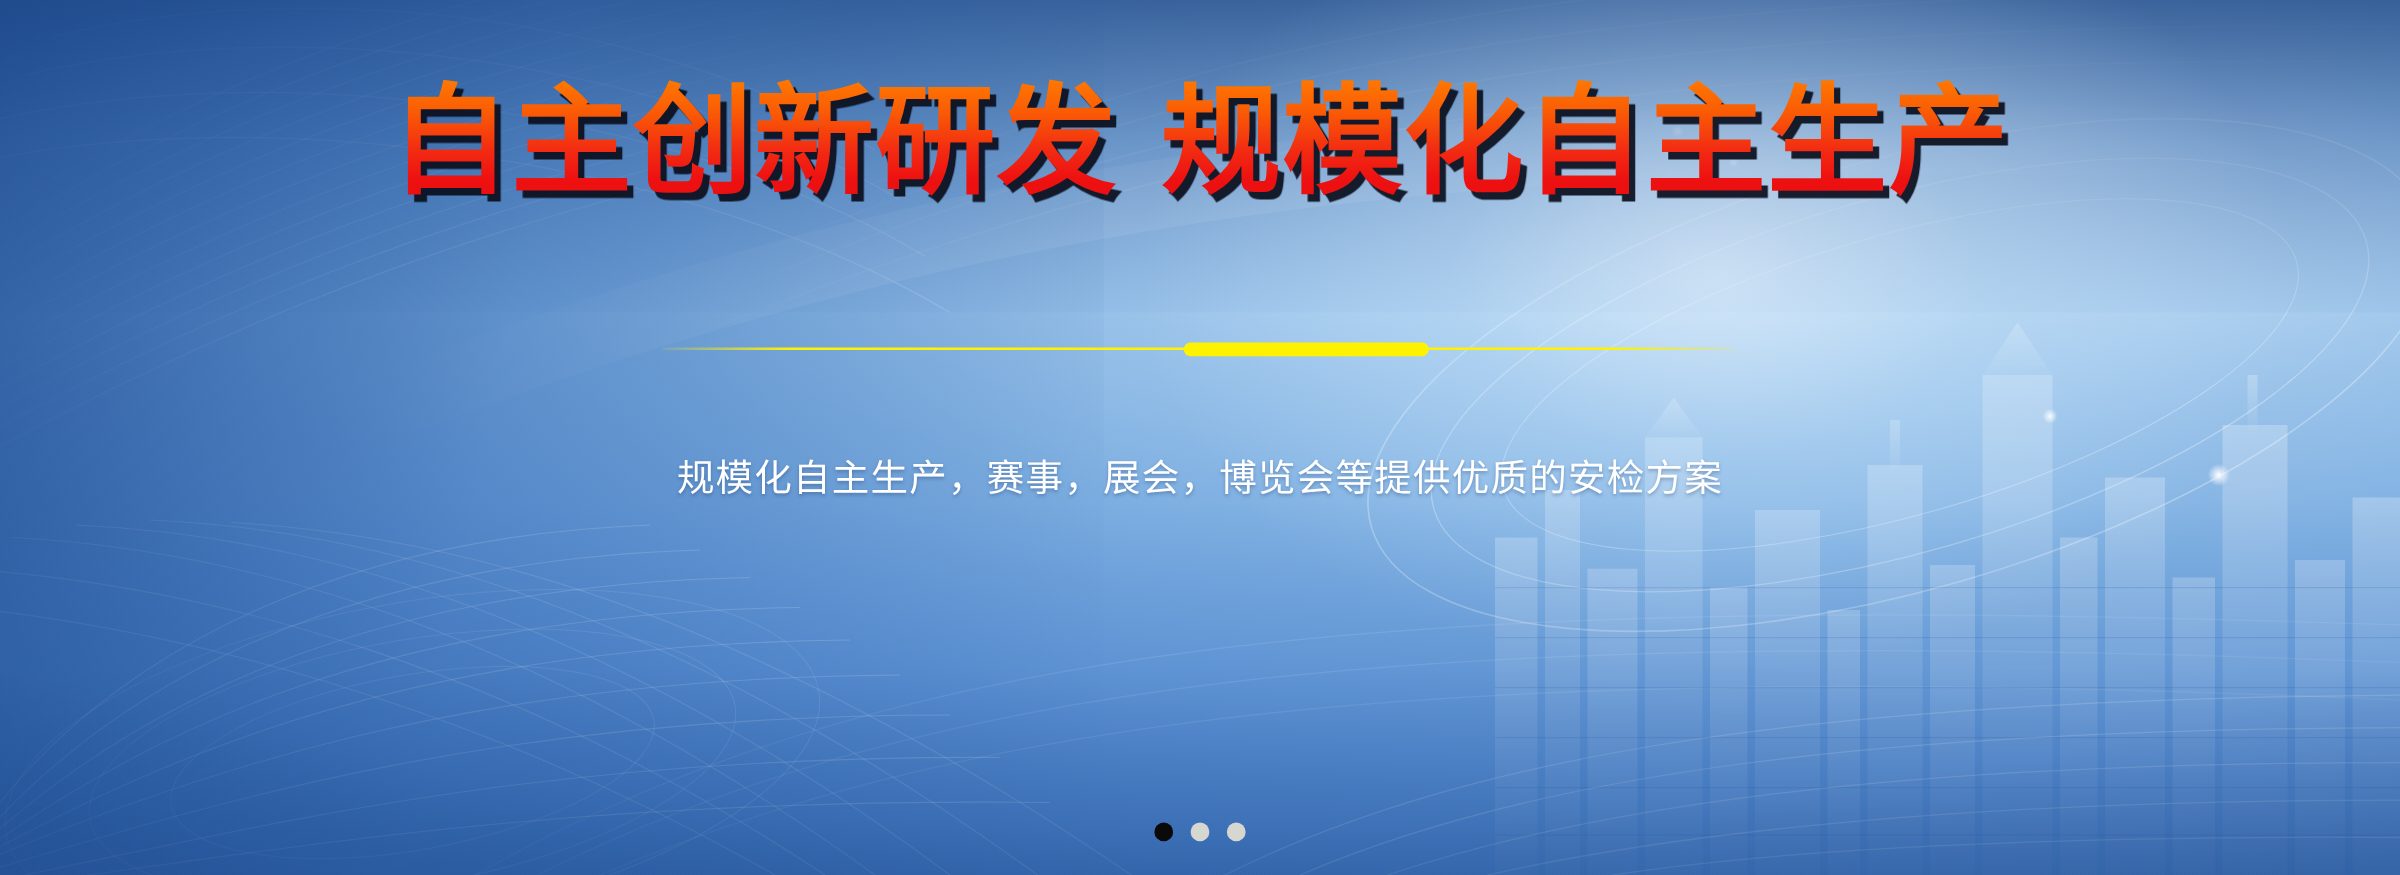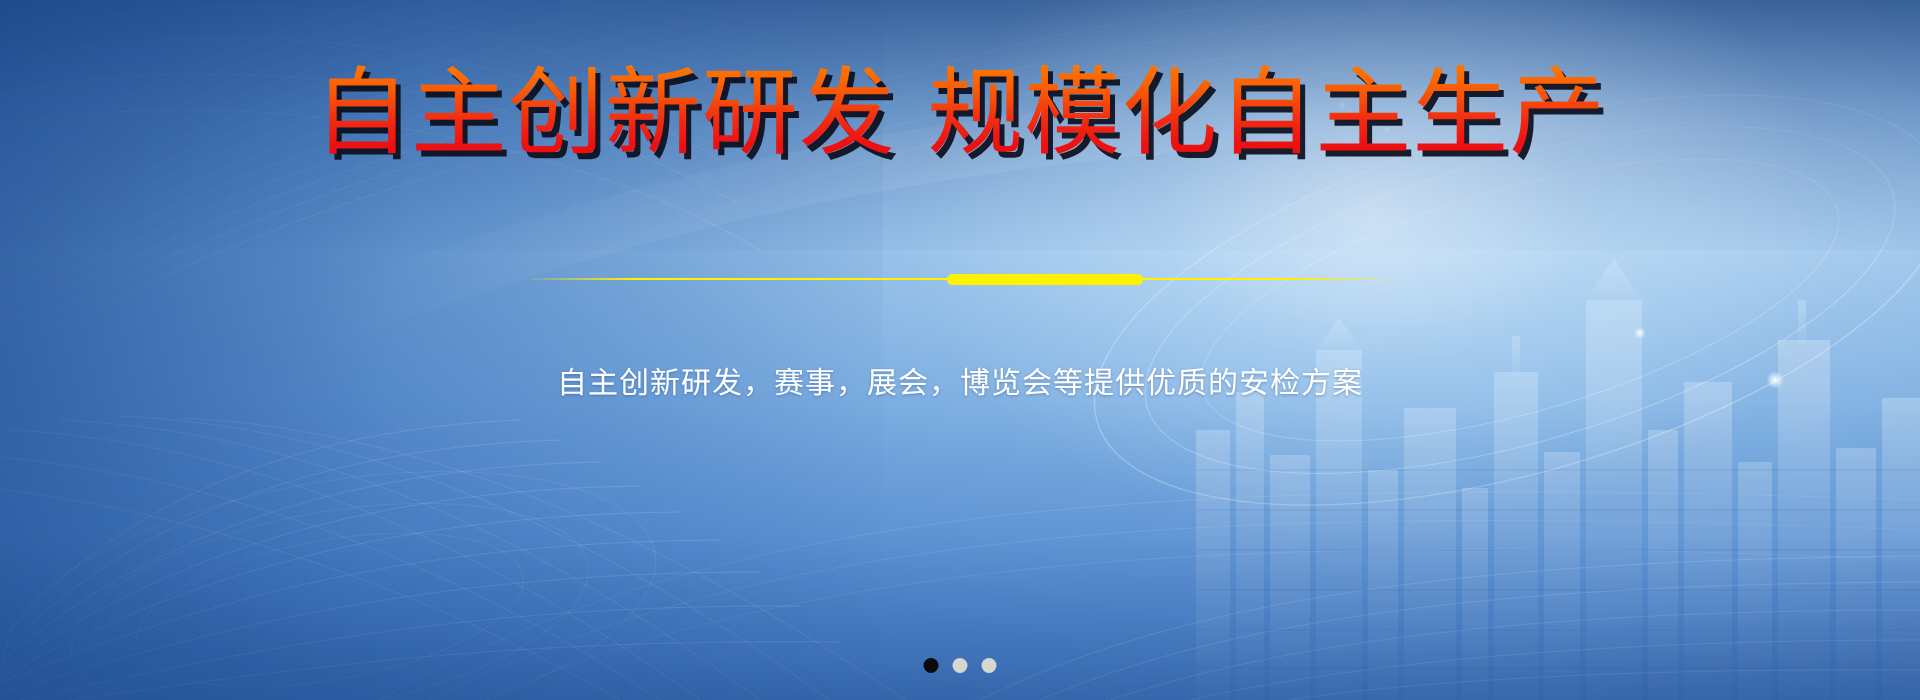--- a/index.html
+++ b/index.html
@@ -58,21 +58,21 @@
 
   .headline {
     margin: 0;
     position: absolute;
     top: 62px;
     left: 50%;
     transform: translateX(-50%);
     white-space: nowrap;
     font-family: "DejaVu Sans", "Liberation Sans", sans-serif;
     font-size: 96px;
-    font-weight: 400;
+    font-weight: 700;
     line-height: 1.08;
     letter-spacing: 1px;
     background: linear-gradient(180deg, #ff7a00 0%, #fa5c05 26%, #f22b12 56%, #ee1111 78%, #e90d0d 100%);
     -webkit-background-clip: text;
     background-clip: text;
     color: transparent;
     -webkit-text-fill-color: transparent;
     filter: drop-shadow(5px 6px 0px rgba(10,14,28,0.92));
   }
 
@@ -313,21 +313,21 @@
   <div class="content">
 
     <h1 class="headline">自主创新研发 规模化自主生产</h1>
 
     <div class="divider">
       <span class="bar-thin"></span>
       <span class="bar-thick"></span>
     </div>
 
 
-    <div class="tagline">自主创新研发，赛事，展会，博览会等提供优质的安检方案</div>
+    <div class="tagline">规模化自主生产，赛事，展会，博览会等提供优质的安检方案</div>
   </div>
 
   <div class="dots">
     <span class="dot active"></span>
     <span class="dot"></span>
     <span class="dot"></span>
   </div>
 
   <div class="arrow left"></div>
   <div class="arrow right"></div>

